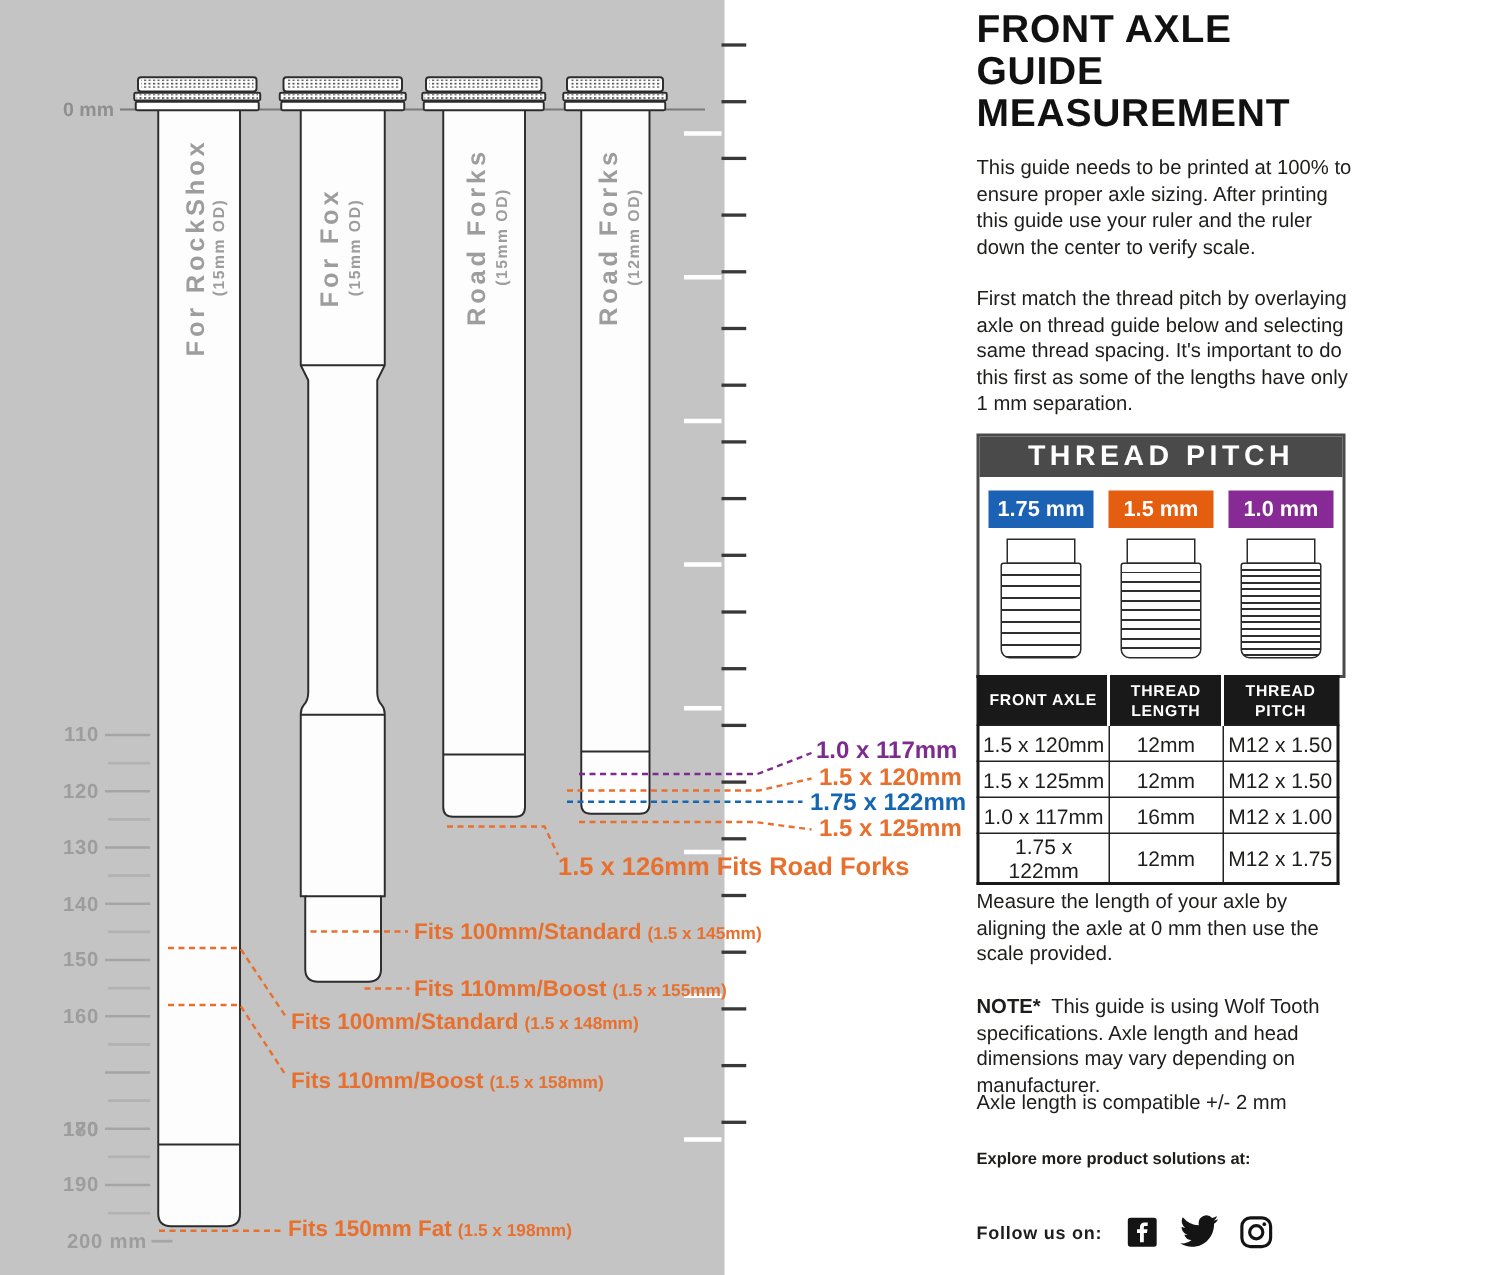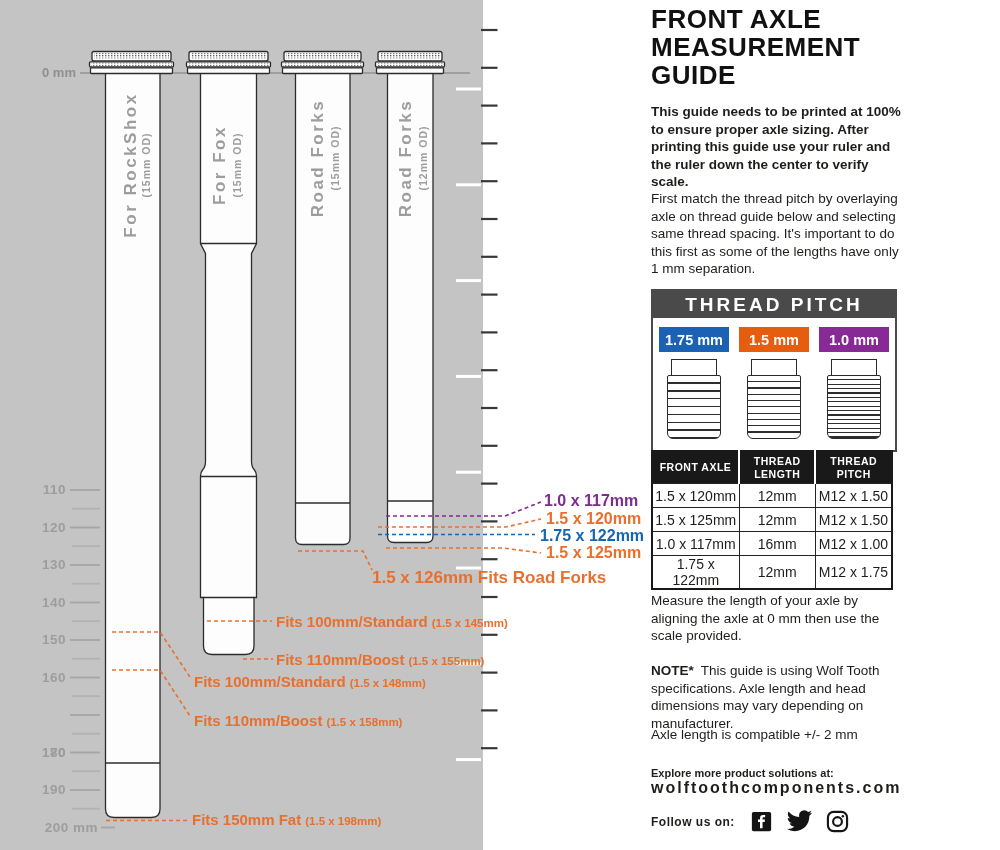--- a/index.html
+++ b/index.html
@@ -20,21 +20,21 @@
   .fit-callout .sub{font-size:11.5px;margin-left:4px;}
   .road-callout{color:#e8702e;font-weight:bold;font-size:17px;}
   .size-callout{font-weight:bold;font-size:16px;}
   .c-orange{color:#e8702e;} .c-blue{color:#1566b2;} .c-purple{color:#7d2b8e;}
   
   #right-col{position:absolute;left:651px;top:0;width:256px;height:850px;}
   .rc{position:absolute;left:0;}
   h1{margin:0;font-size:26px;line-height:28px;font-weight:800;letter-spacing:0.5px;color:#111;}
   h1 span{display:block;}
   .para{font-size:13.5px;line-height:17.6px;margin:0;width:256px;}
-  .p1{top:103px;font-weight:bold;} .p2{top:190px;}
+  .p1{top:103px;} .p2{top:190px;}
   .measure{top:592px;} .note{top:662px;} .compat{top:726px;}
   .note b{margin-right:7px;}
   
   .pitch-panel{top:289px;width:242px;border:2px solid #4a4a4a;background:#fff;}
   .pitch-header{background:#4a4a4a;color:#fff;text-align:center;font-size:19px;font-weight:800;
                 letter-spacing:3px;height:27px;line-height:27px;}
   .pitch-body{height:132px;border-radius:30px;}
   .badge-row{display:flex;justify-content:space-between;padding:9px 6px 0 6px;}
   .badge{width:70px;height:25px;color:#fff;font-weight:bold;font-size:14.5px;
          display:flex;align-items:center;justify-content:center;}
@@ -236,22 +236,22 @@
     <span>Fits 110mm/Boost</span><span class="sub">(1.5 x 158mm)</span>
   </span>
   <span class="ov fit-callout" style="left:192px;top:811px">
     <span>Fits 150mm Fat</span><span class="sub">(1.5 x 198mm)</span>
   </span>
 </div>
 
 <div id="right-col">
   <h1 class="rc" style="top:5px">
     <span>FRONT AXLE</span>
+    <span>GUIDE</span>
     <span>MEASUREMENT</span>
-    <span>GUIDE</span>
   </h1>
 
   <p class="rc para p1">This guide needs to be printed at 100% to ensure proper axle sizing. After printing this guide use your ruler and the ruler down the center to verify scale.</p>
   <p class="rc para p2">First match the thread pitch by overlaying axle on thread guide below and selecting same thread spacing. It's important to do this first as some of the lengths have only 1 mm separation.</p>
 
   <div class="rc pitch-panel">
     <div class="pitch-header">THREAD PITCH</div>
     <div class="pitch-body">
       <div class="badge-row">
         <div class="badge badge-blue">1.75 mm</div>
@@ -312,21 +312,20 @@
     </tbody>
   </table>
 
   <p class="rc para measure">Measure the length of your axle by aligning the axle at 0 mm then use the scale provided.</p>
   <p class="rc para note">
     <b>NOTE*</b><span>This guide is using Wolf Tooth specifications. Axle length and head dimensions may vary depending on manufacturer.</span>
   </p>
   <p class="rc para compat">Axle length is compatible +/- 2 mm</p>
 
   <div class="rc explore">Explore more product solutions at:</div>
-  <div class="rc site">wolftoothcomponents.com</div>
 
   <div class="rc follow-row">
     <span class="follow-label">Follow us on:</span>
     <span class="social">
       <svg width="21" height="21" viewBox="0 0 24 24">
           <rect x="1" y="1" width="22" height="22" rx="2" fill="#141414"></rect>
           <path fill="#fff" d="M16.2 4.5h-2.4c-2.2 0-3.5 1.3-3.5 3.4v1.9H8v2.8h2.3v7h2.9v-7h2.4l.4-2.8h-2.8V8.2c0-.7.3-1 1-1h1.9z"></path>
         </svg>
     </span>
     <span class="social">

